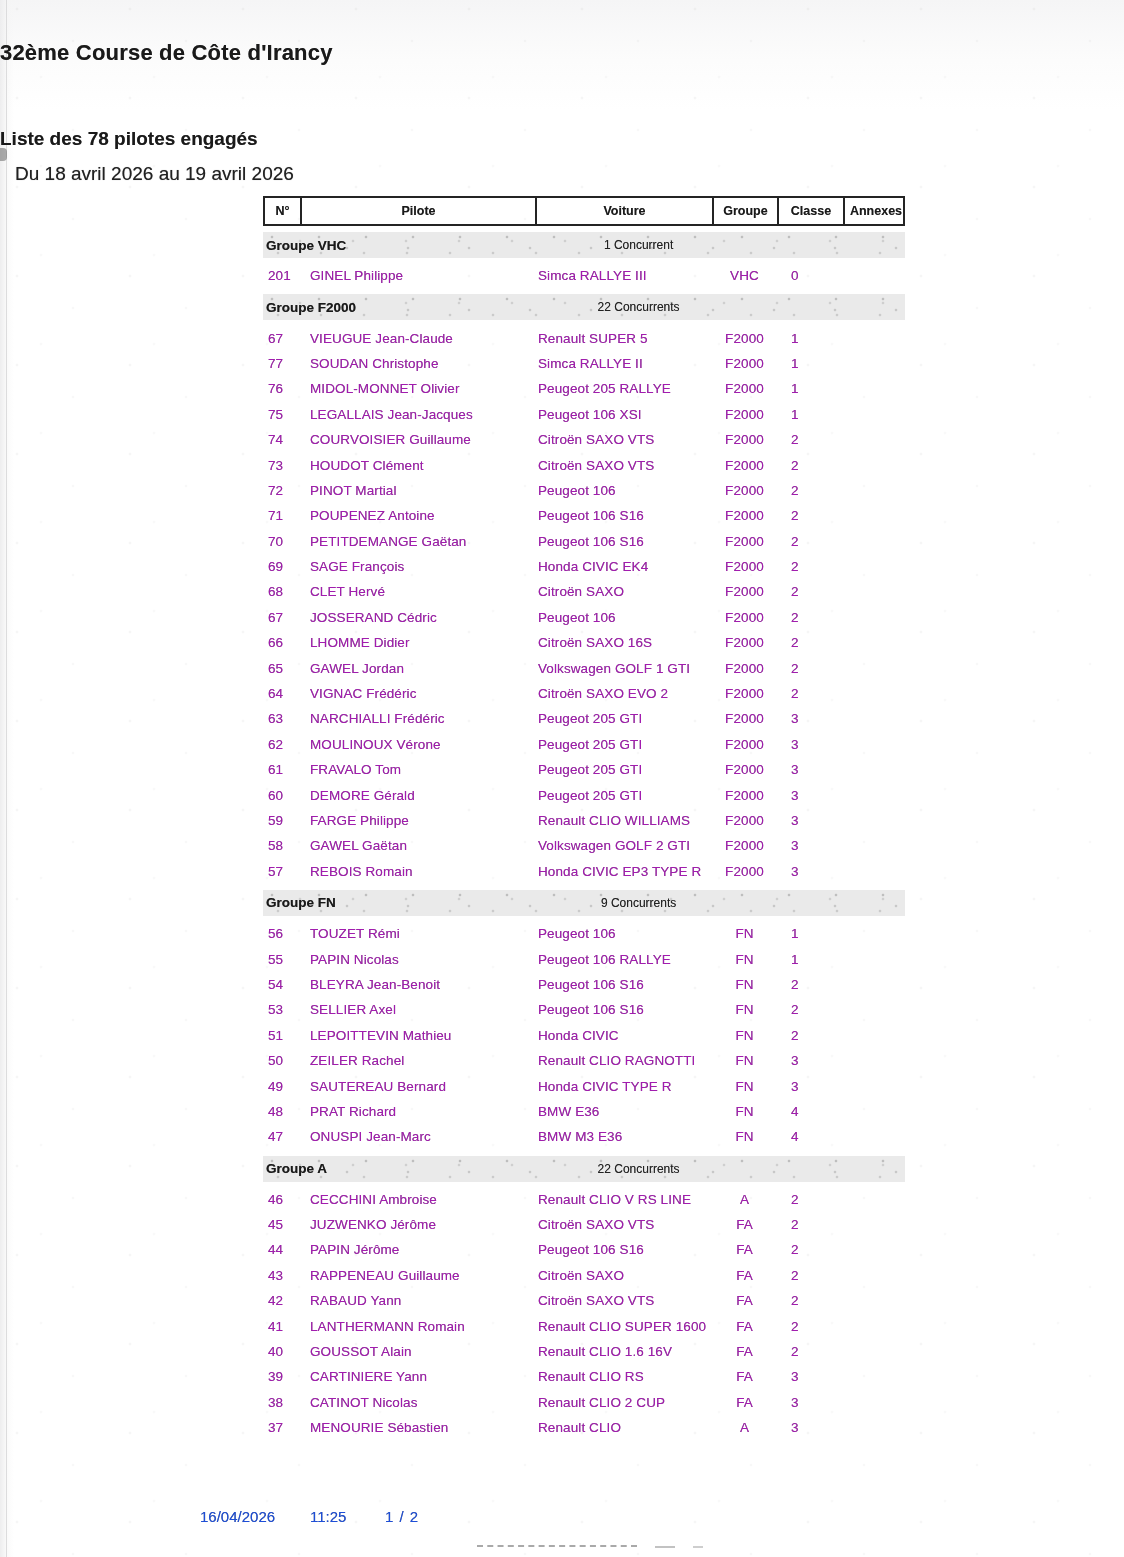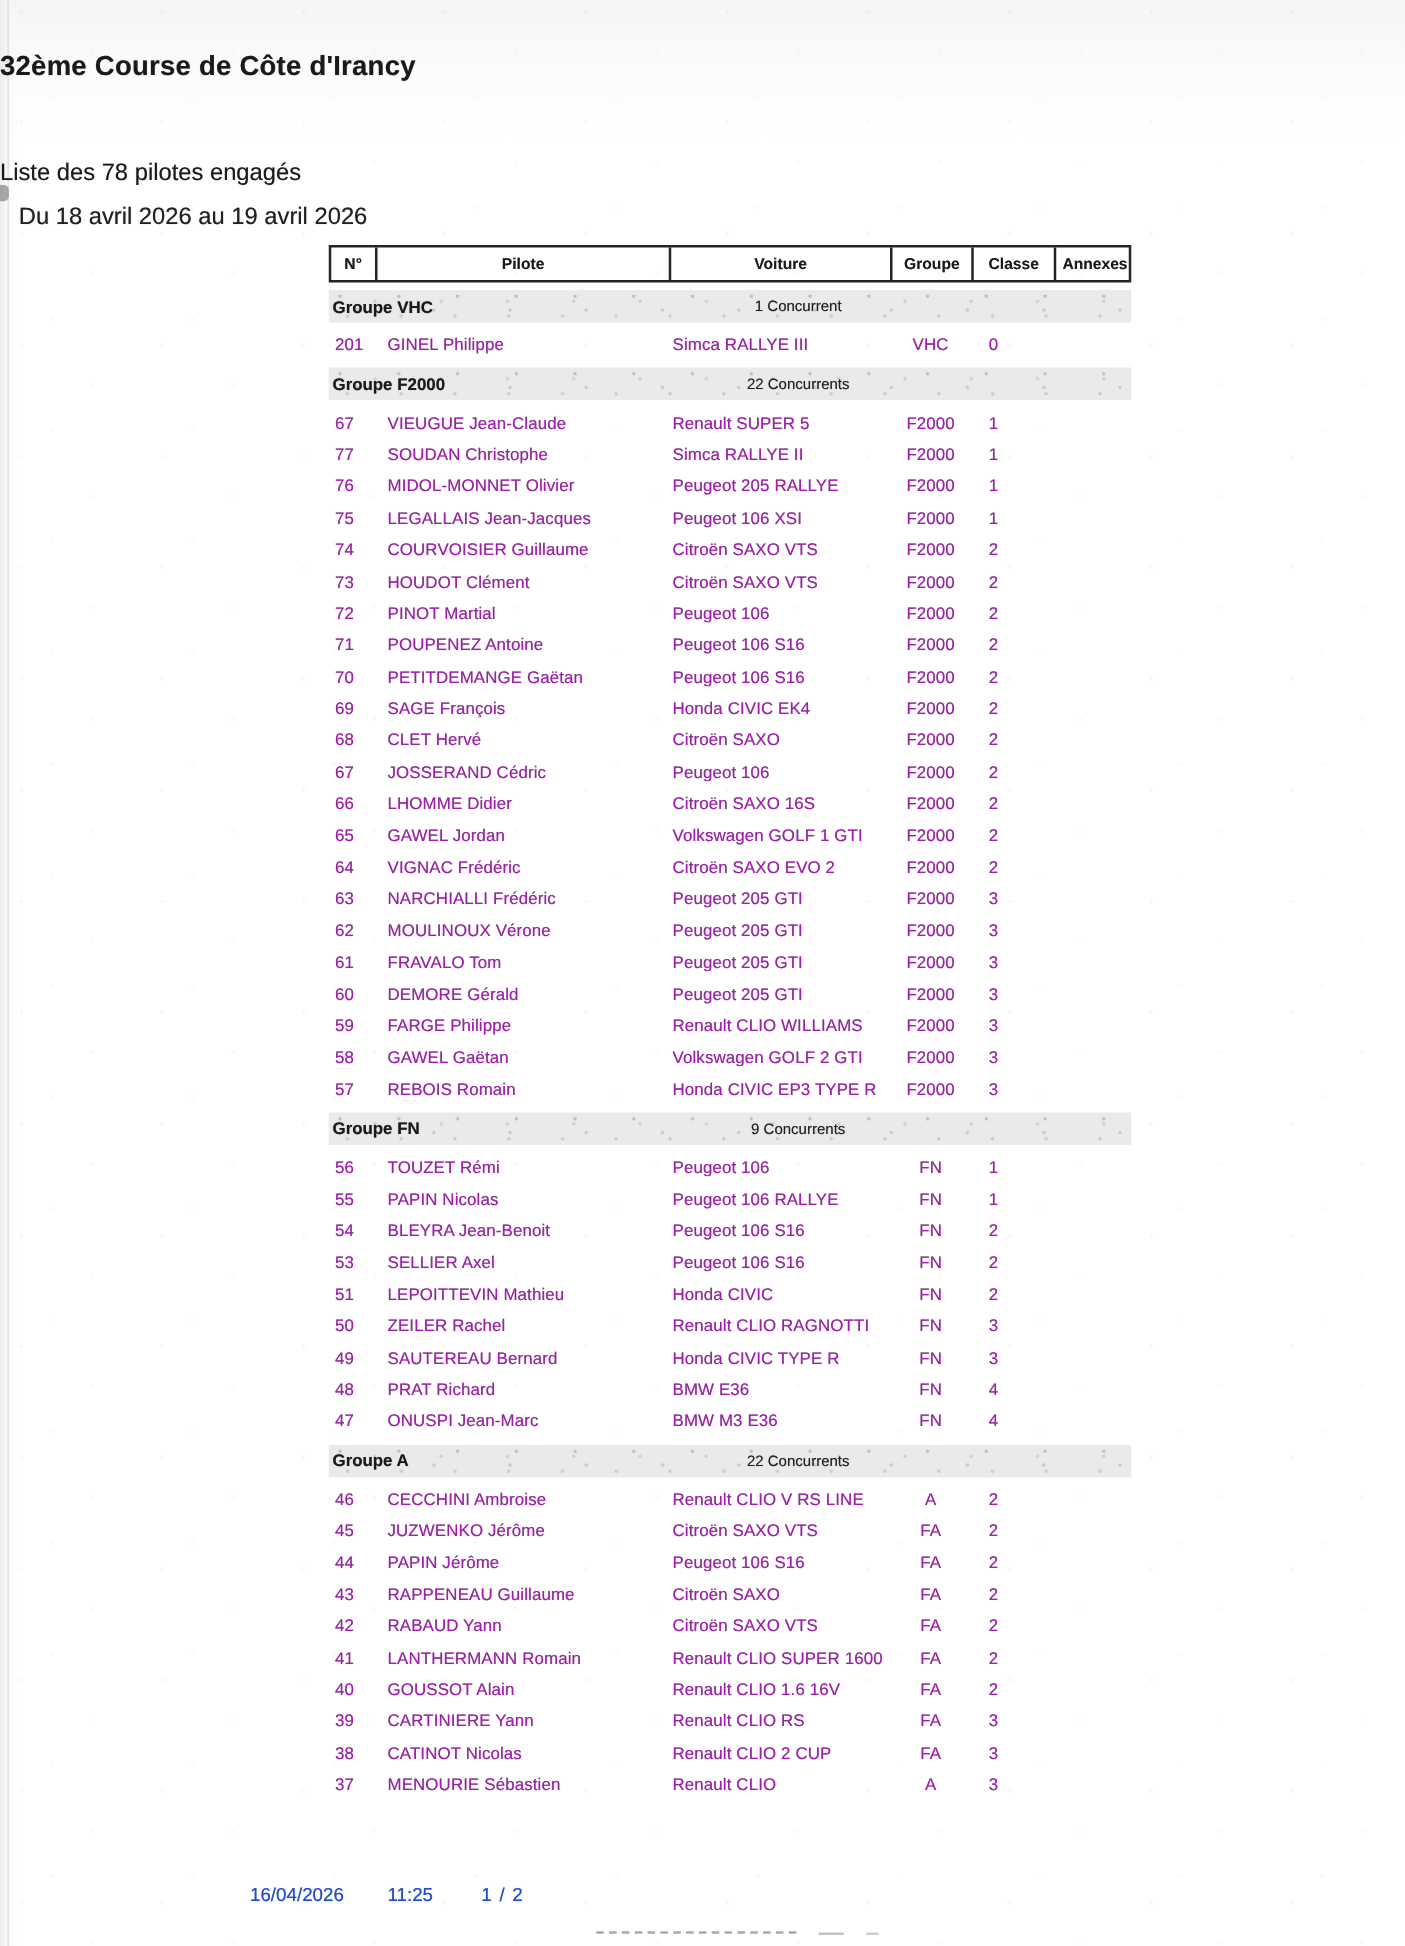--- a/index.html
+++ b/index.html
@@ -22,21 +22,21 @@
   .smudge{position:absolute;left:0;top:148px;width:7px;height:13px;background:#4a4a4a;opacity:.45;border-radius:0 4px 4px 0;}
   
   .noise{position:absolute;inset:0;pointer-events:none;opacity:.5;
     background-image:
       radial-gradient(circle at 17px 9px, rgba(90,90,90,.10) 1px, transparent 1.8px),
       radial-gradient(circle at 73px 41px, rgba(90,90,90,.08) 1px, transparent 1.8px),
       radial-gradient(circle at 41px 77px, rgba(90,90,90,.07) 1px, transparent 1.8px);
     background-size:113px 89px;}
   .title{position:absolute;left:0;top:40px;width:999px;font-size:22px;font-weight:bold;
     letter-spacing:.2px;text-shadow:0 0 .6px rgba(20,20,20,.55);}
-  .subtitle{position:absolute;left:0;top:128px;width:936px;font-size:19px;font-weight:normal;
+  .subtitle{position:absolute;left:0;top:128px;width:936px;font-size:19px;font-weight:bold;
     text-shadow:0 0 .6px rgba(20,20,20,.5);}
   .daterange{position:absolute;left:0;top:163px;width:1124px;font-size:19px;font-weight:400;
     color:#212121;text-shadow:0 0 .7px rgba(30,30,30,.55);margin-left:15px;}
 
   .entry-table{position:absolute;left:263px;top:196px;width:642px;}
   .thead{display:grid;grid-template-columns:37px 235px 177px 65px 66px 62px;
     border:2px solid #242424;height:30px;box-sizing:border-box;}
   .thead .th{display:flex;align-items:center;justify-content:center;
     font-size:12.5px;font-weight:bold;border-right:2px solid #242424;
     text-shadow:0 0 .5px rgba(20,20,20,.5);}

